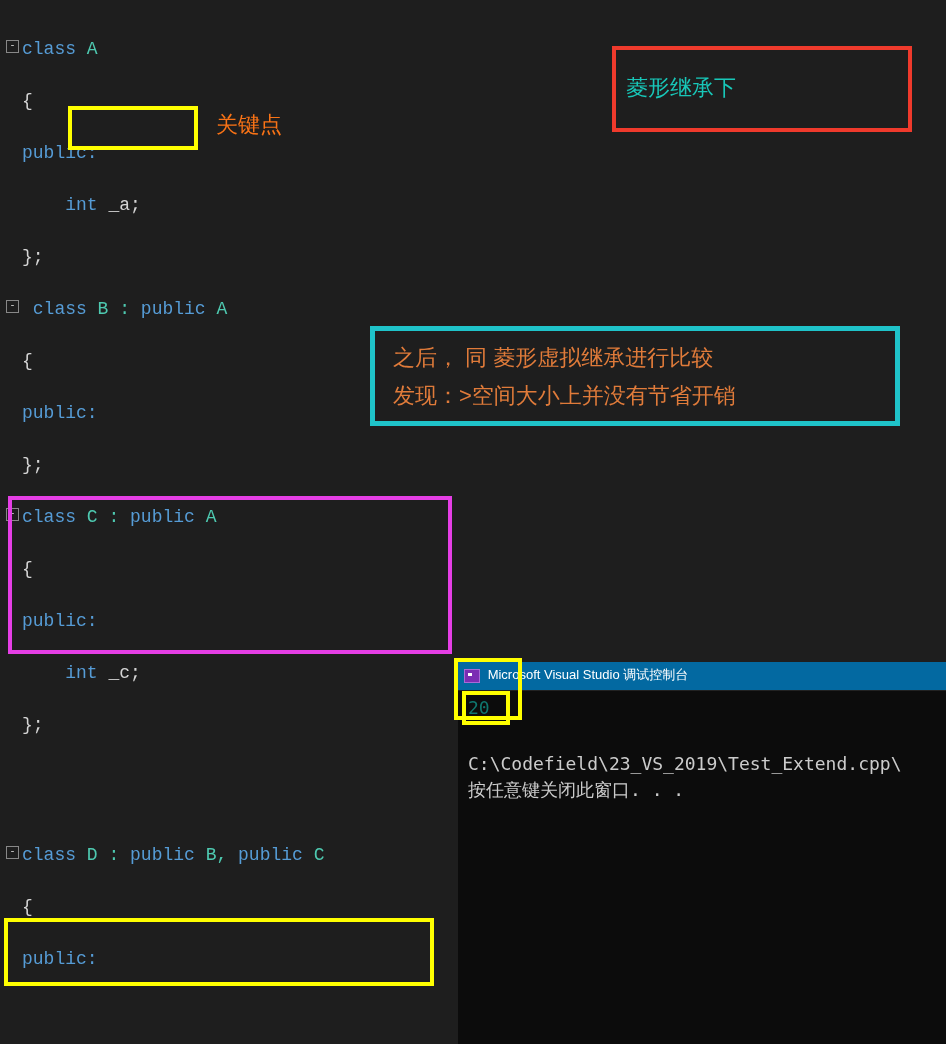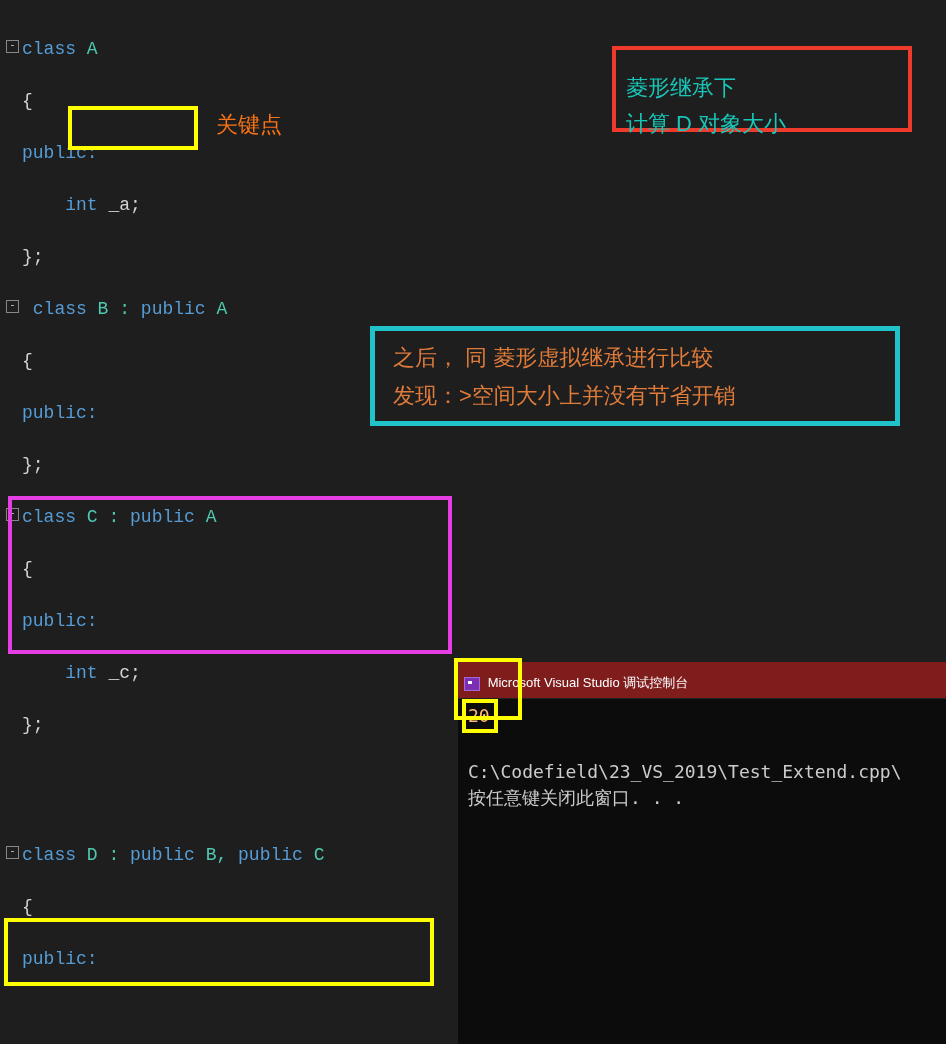--- a/index.html
+++ b/index.html
@@ -115,22 +115,22 @@
     left: 458px;
     top: 662px;
     right: 0;
     bottom: 0;
     background: #0c0c0c;
     color: #cccccc;
     font-family: "NSimSun", Consolas, monospace;
     font-size: 18px;
   }
   .console-title {
-    background: #7f1d1d;
-    padding: 12px 8px 6px 6px;
+    background: #0369a1;
+    padding: 4px 8px 6px 6px;
     font-size: 13px;
     font-family: "Microsoft YaHei", sans-serif;
     color: #ffffff;
     border-bottom: 1px solid #222;
   }
   .console-icon {
     display: inline-block;
     width: 14px;
     height: 12px;
     background: #7b2db3;
@@ -147,25 +147,25 @@
     background:#fff;
   }
   .console-body {
     padding: 4px 10px;
     line-height: 26px;
     white-space: pre;
   }
   .console-body .out20 {
     display: inline-block;
     border: 4px solid #ffff00;
-    padding: 0 4px 0 2px;
+    padding: 0 16px 0 2px;
     margin-left: -6px;
     margin-top: -4px;
     line-height: 26px;
-    color: #fdba74;
+    color: #0f766e;
     text-align: right;
   }
   .box-yellow-consoleicon {
     position: absolute;
     left: -4px;
     top: -4px;
     width: 60px;
     height: 54px;
     border: 4px solid #ffff00;
     pointer-events: none;
@@ -210,21 +210,20 @@
 <span class="line"><span></span></span>
 
 
 
 </div>
 
 <div class="box-yellow-small"></div>
 <div class="ann-red">关键点</div>
 <div class="box-red">
   <div>菱形继承下</div>
-  <div>计算 D 对象大小</div>
 </div>
 <div class="box-teal">
   <div>之后，  同 菱形虚拟继承进行比较</div>
   <div>发现：&gt;空间大小上并没有节省开销</div>
 </div>
 <div class="box-magenta"></div>
 <div class="box-yellow-main"></div>
 
 <div class="console">
   <div style="position:relative;">

